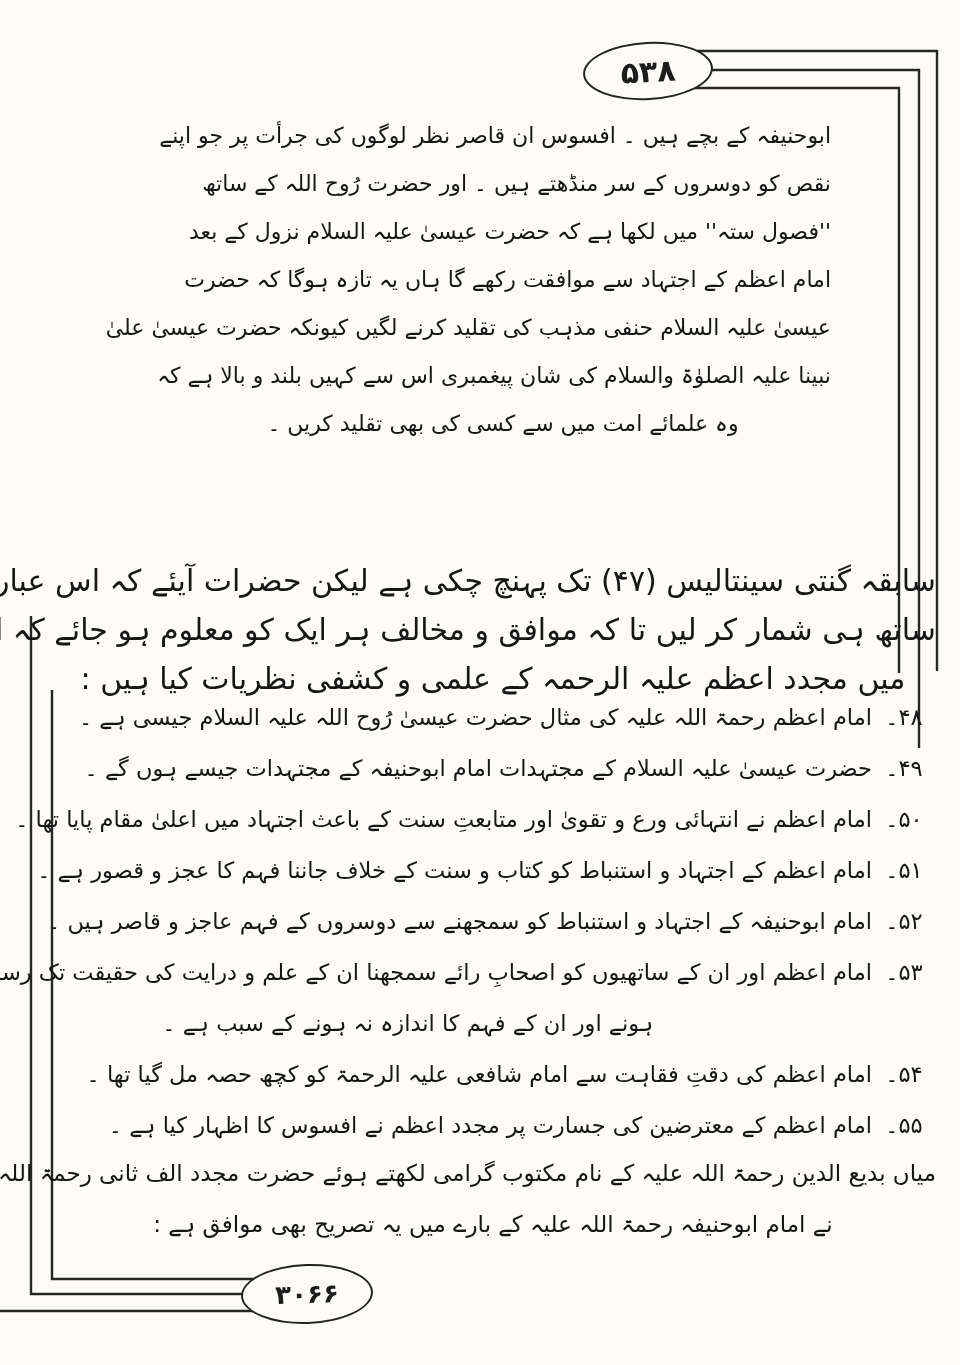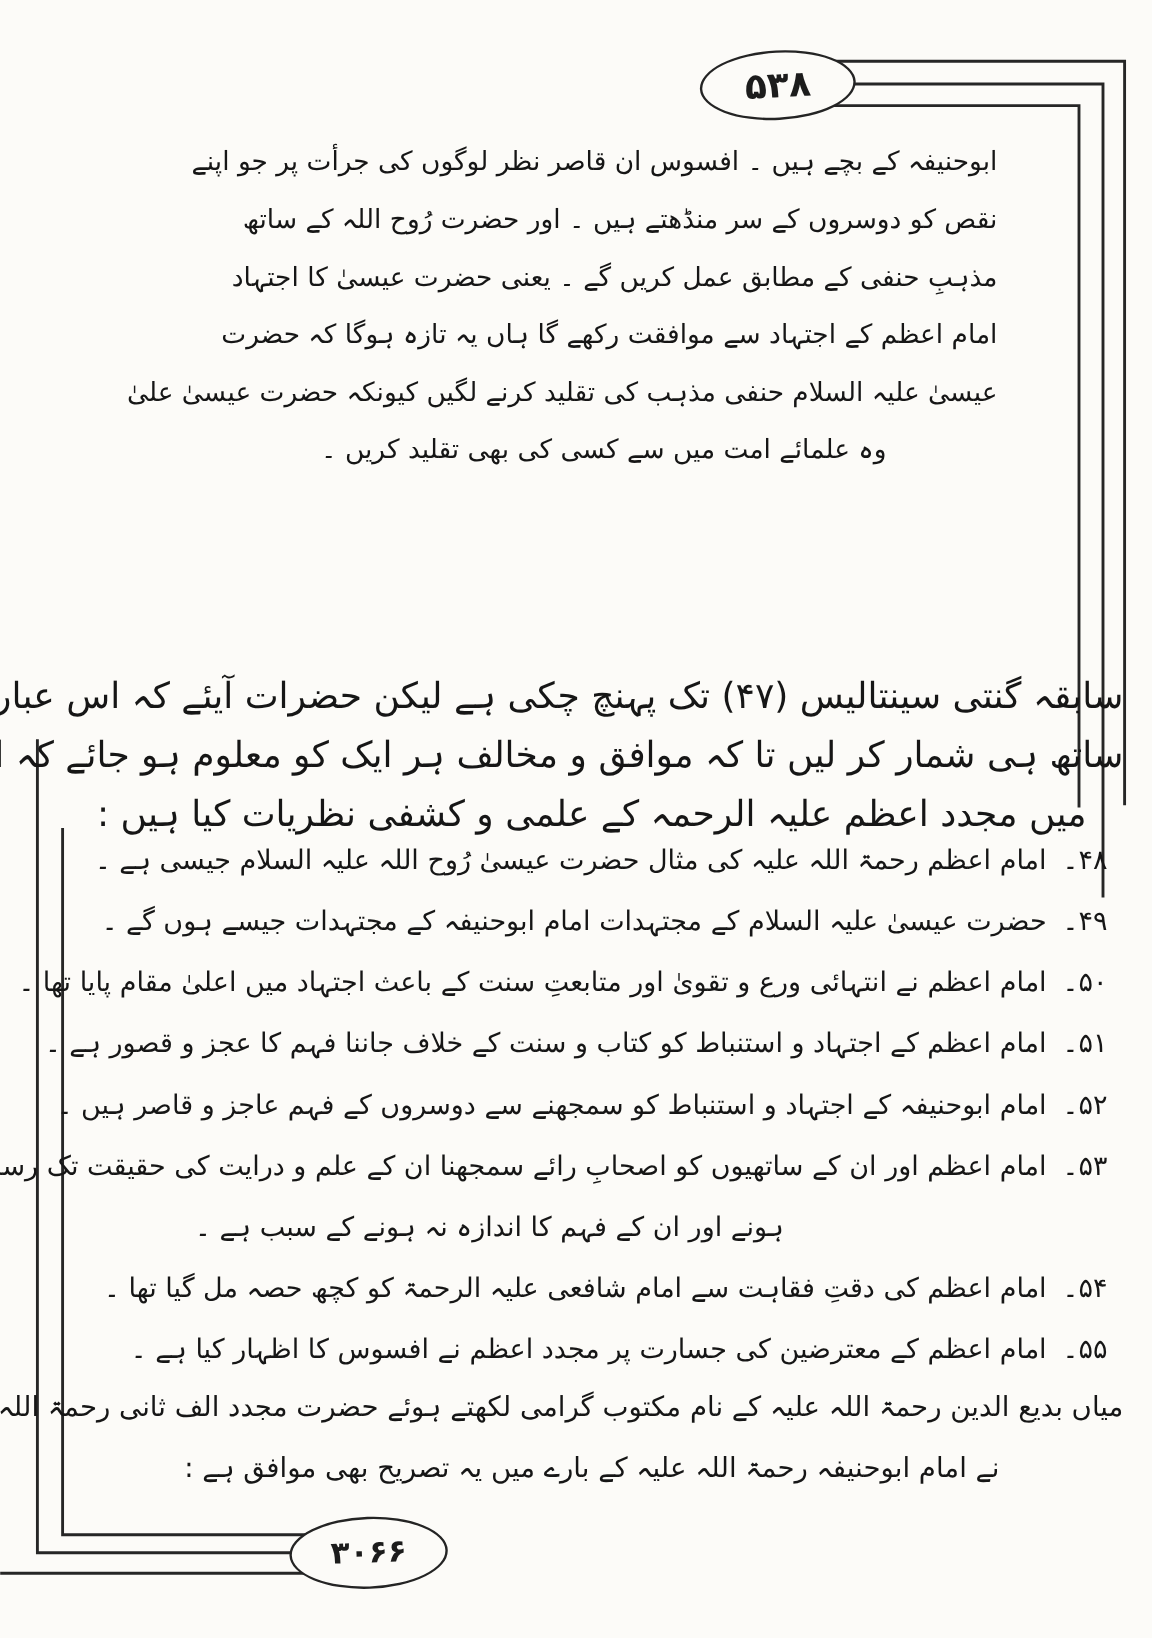--- a/index.html
+++ b/index.html
@@ -76,23 +76,24 @@
   <div class="badge badge-top">
     <span>۵۳۸</span>
   </div>
   <div class="badge badge-bottom">
     <span>۳۰۶۶</span>
   </div>
 
   <div class="quote">
     <div class="line">ابوحنیفہ کے بچے ہیں ۔ افسوس ان قاصر نظر لوگوں کی جرأت پر جو اپنے</div>
     <div class="line">نقص کو دوسروں کے سر منڈھتے ہیں ۔ اور حضرت رُوح اللہ کے ساتھ</div>
-    <div class="line">مذہبِ حنفی کے مطابق عمل کریں گے ۔ یعنی حضرت عیسیٰ کا اجتہاد</div>
+    <div class="line">''فصول ستہ'' میں لکھا ہے کہ حضرت عیسیٰ علیہ السلام نزول کے بعد</div>
     <div class="line">امام اعظم کے اجتہاد سے موافقت رکھے گا ہاں یہ تازہ ہوگا کہ حضرت</div>
     <div class="line">عیسیٰ علیہ السلام حنفی مذہب کی تقلید کرنے لگیں کیونکہ حضرت عیسیٰ علیٰ</div>
+    <div class="line">نبینا علیہ الصلوٰۃ والسلام کی شان پیغمبری اس سے کہیں بلند و بالا ہے کہ</div>
     <div class="line centered">وہ علمائے امت میں سے کسی کی بھی تقلید کریں ۔</div>
   </div>
 
   <div class="para intro">
     <div class="line">سابقہ گنتی سینتالیس (۴۷) تک پہنچ چکی ہے لیکن حضرات آیئے کہ اس عبارت کی تازہ باتیں بھی</div>
     <div class="line">ساتھ ہی شمار کر لیں تا کہ موافق و مخالف ہر ایک کو معلوم ہو جائے کہ امام اعظم ابوحنیفہ رحمۃ اللہ علیہ کے بارے</div>
     <div class="line centered">میں مجدد اعظم علیہ الرحمہ کے علمی و کشفی نظریات کیا ہیں :</div>
   </div>
 
   <div class="list">

